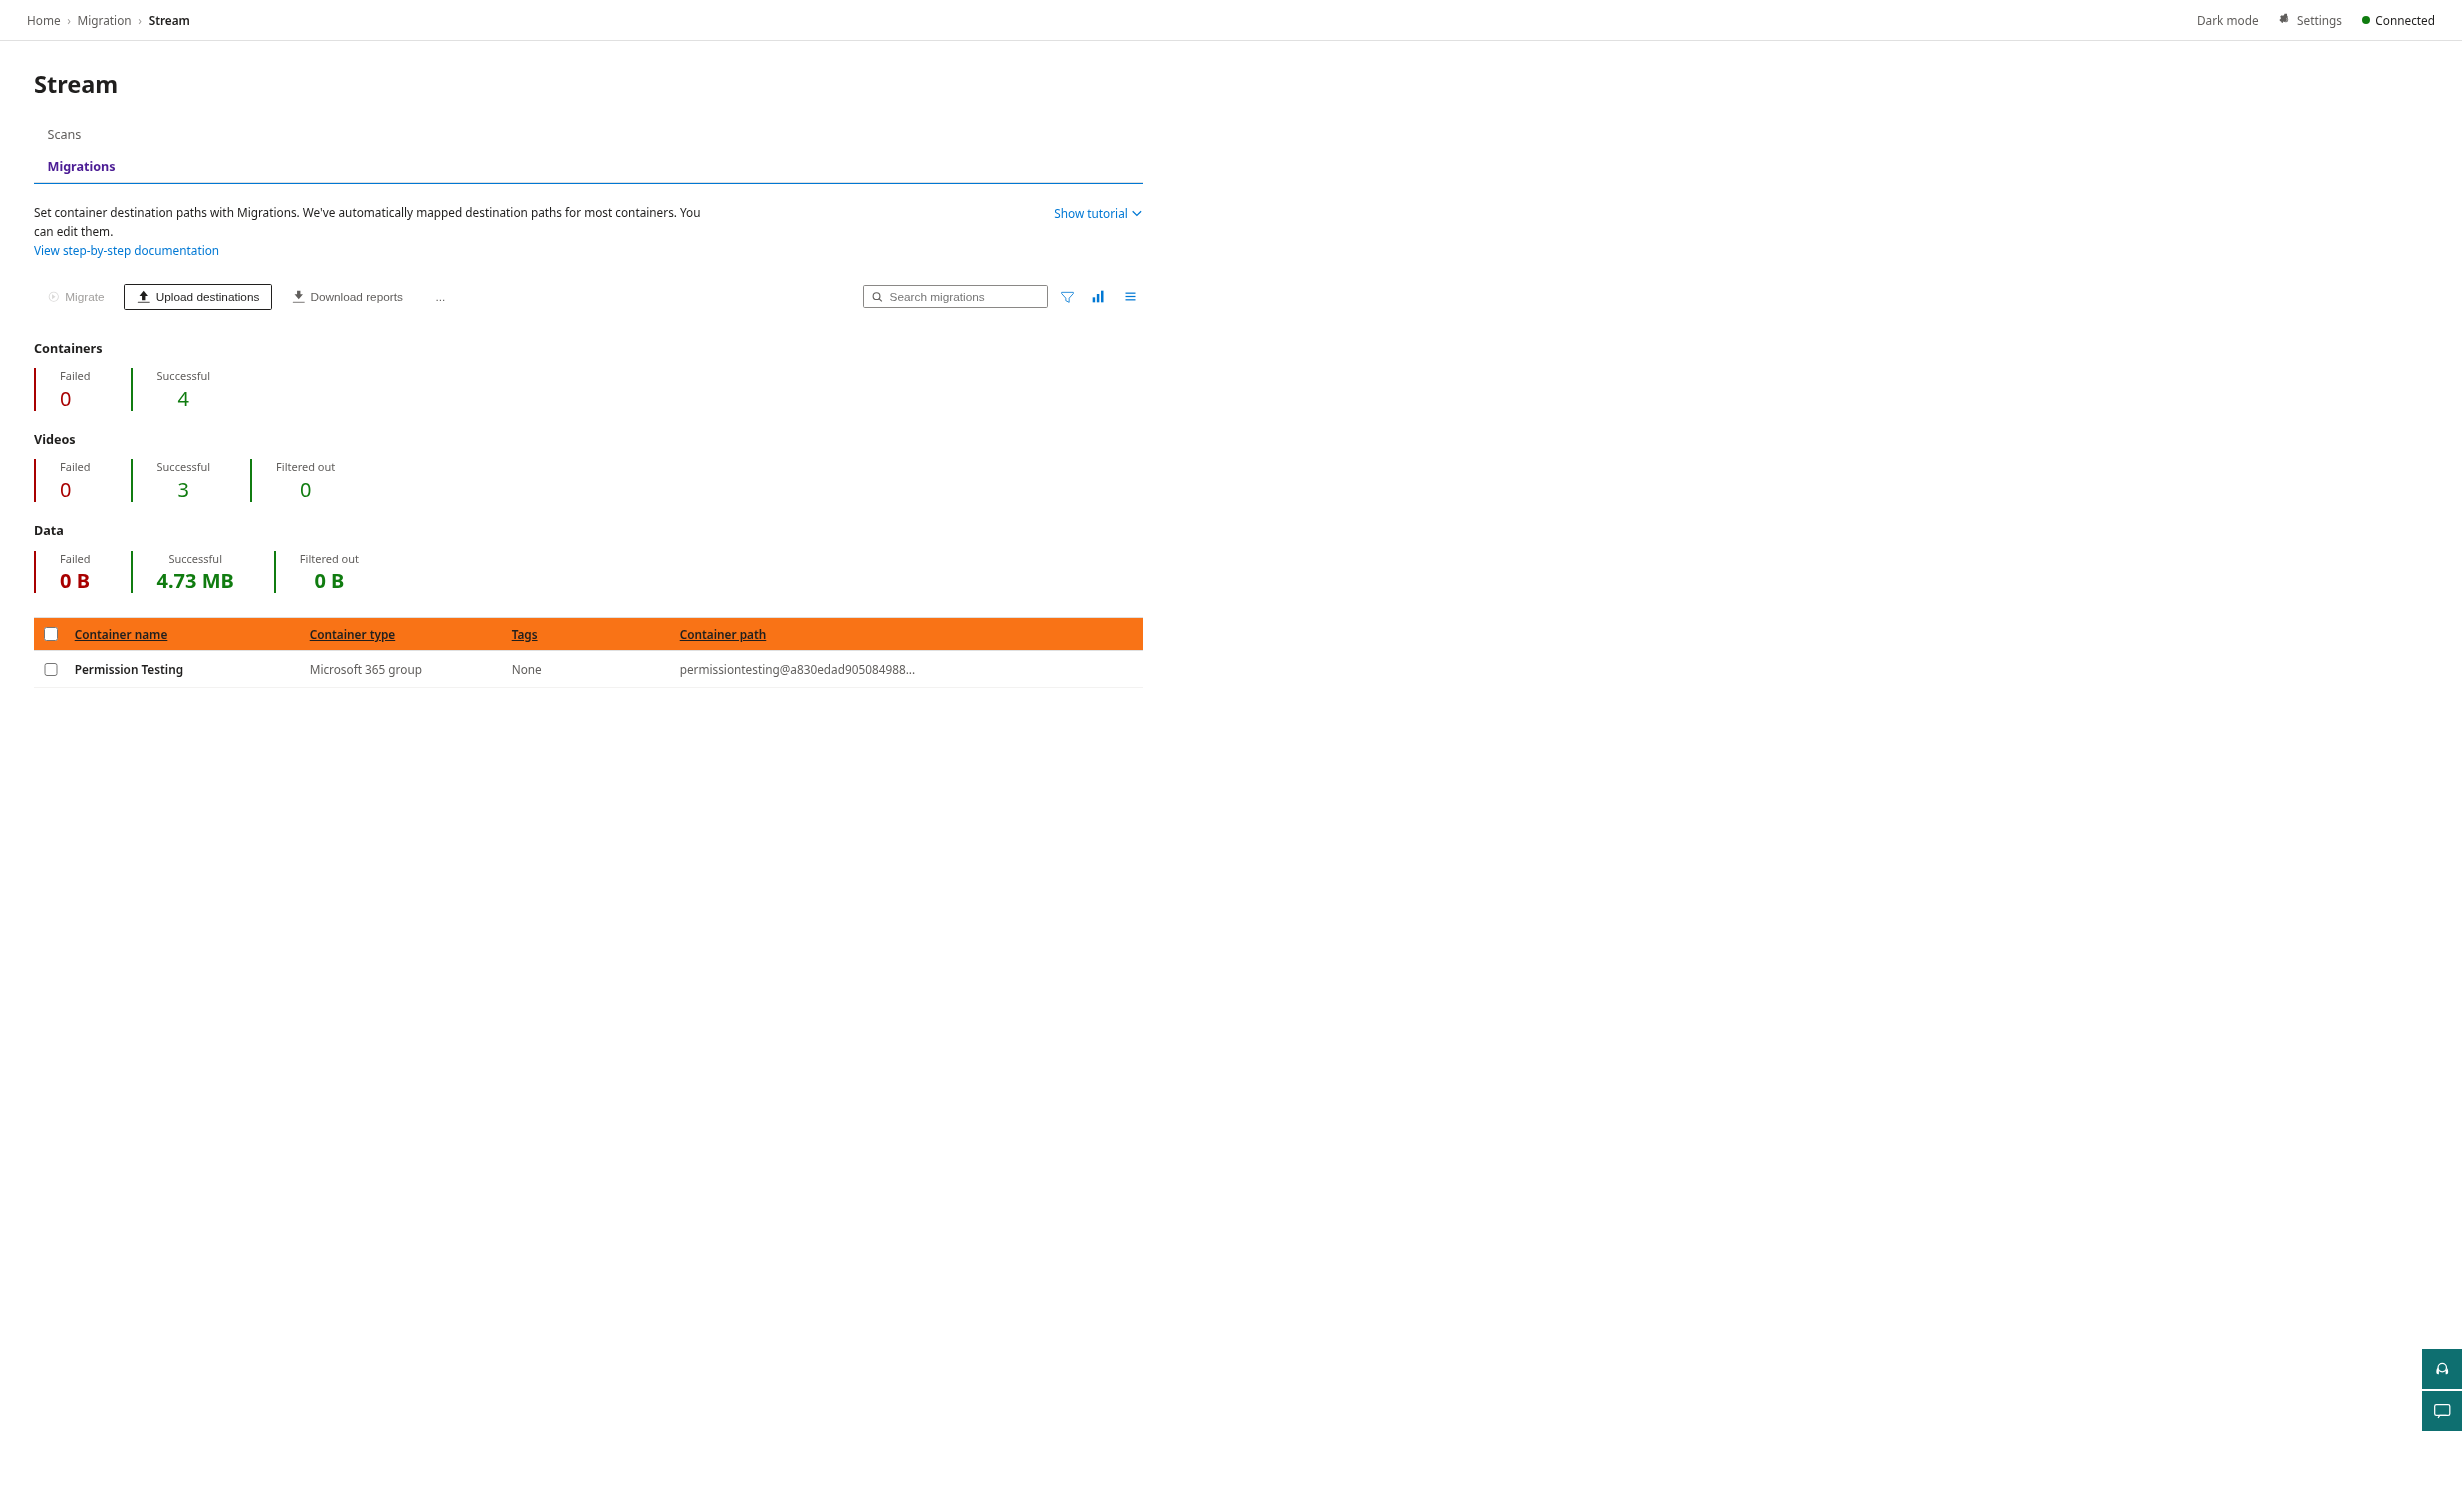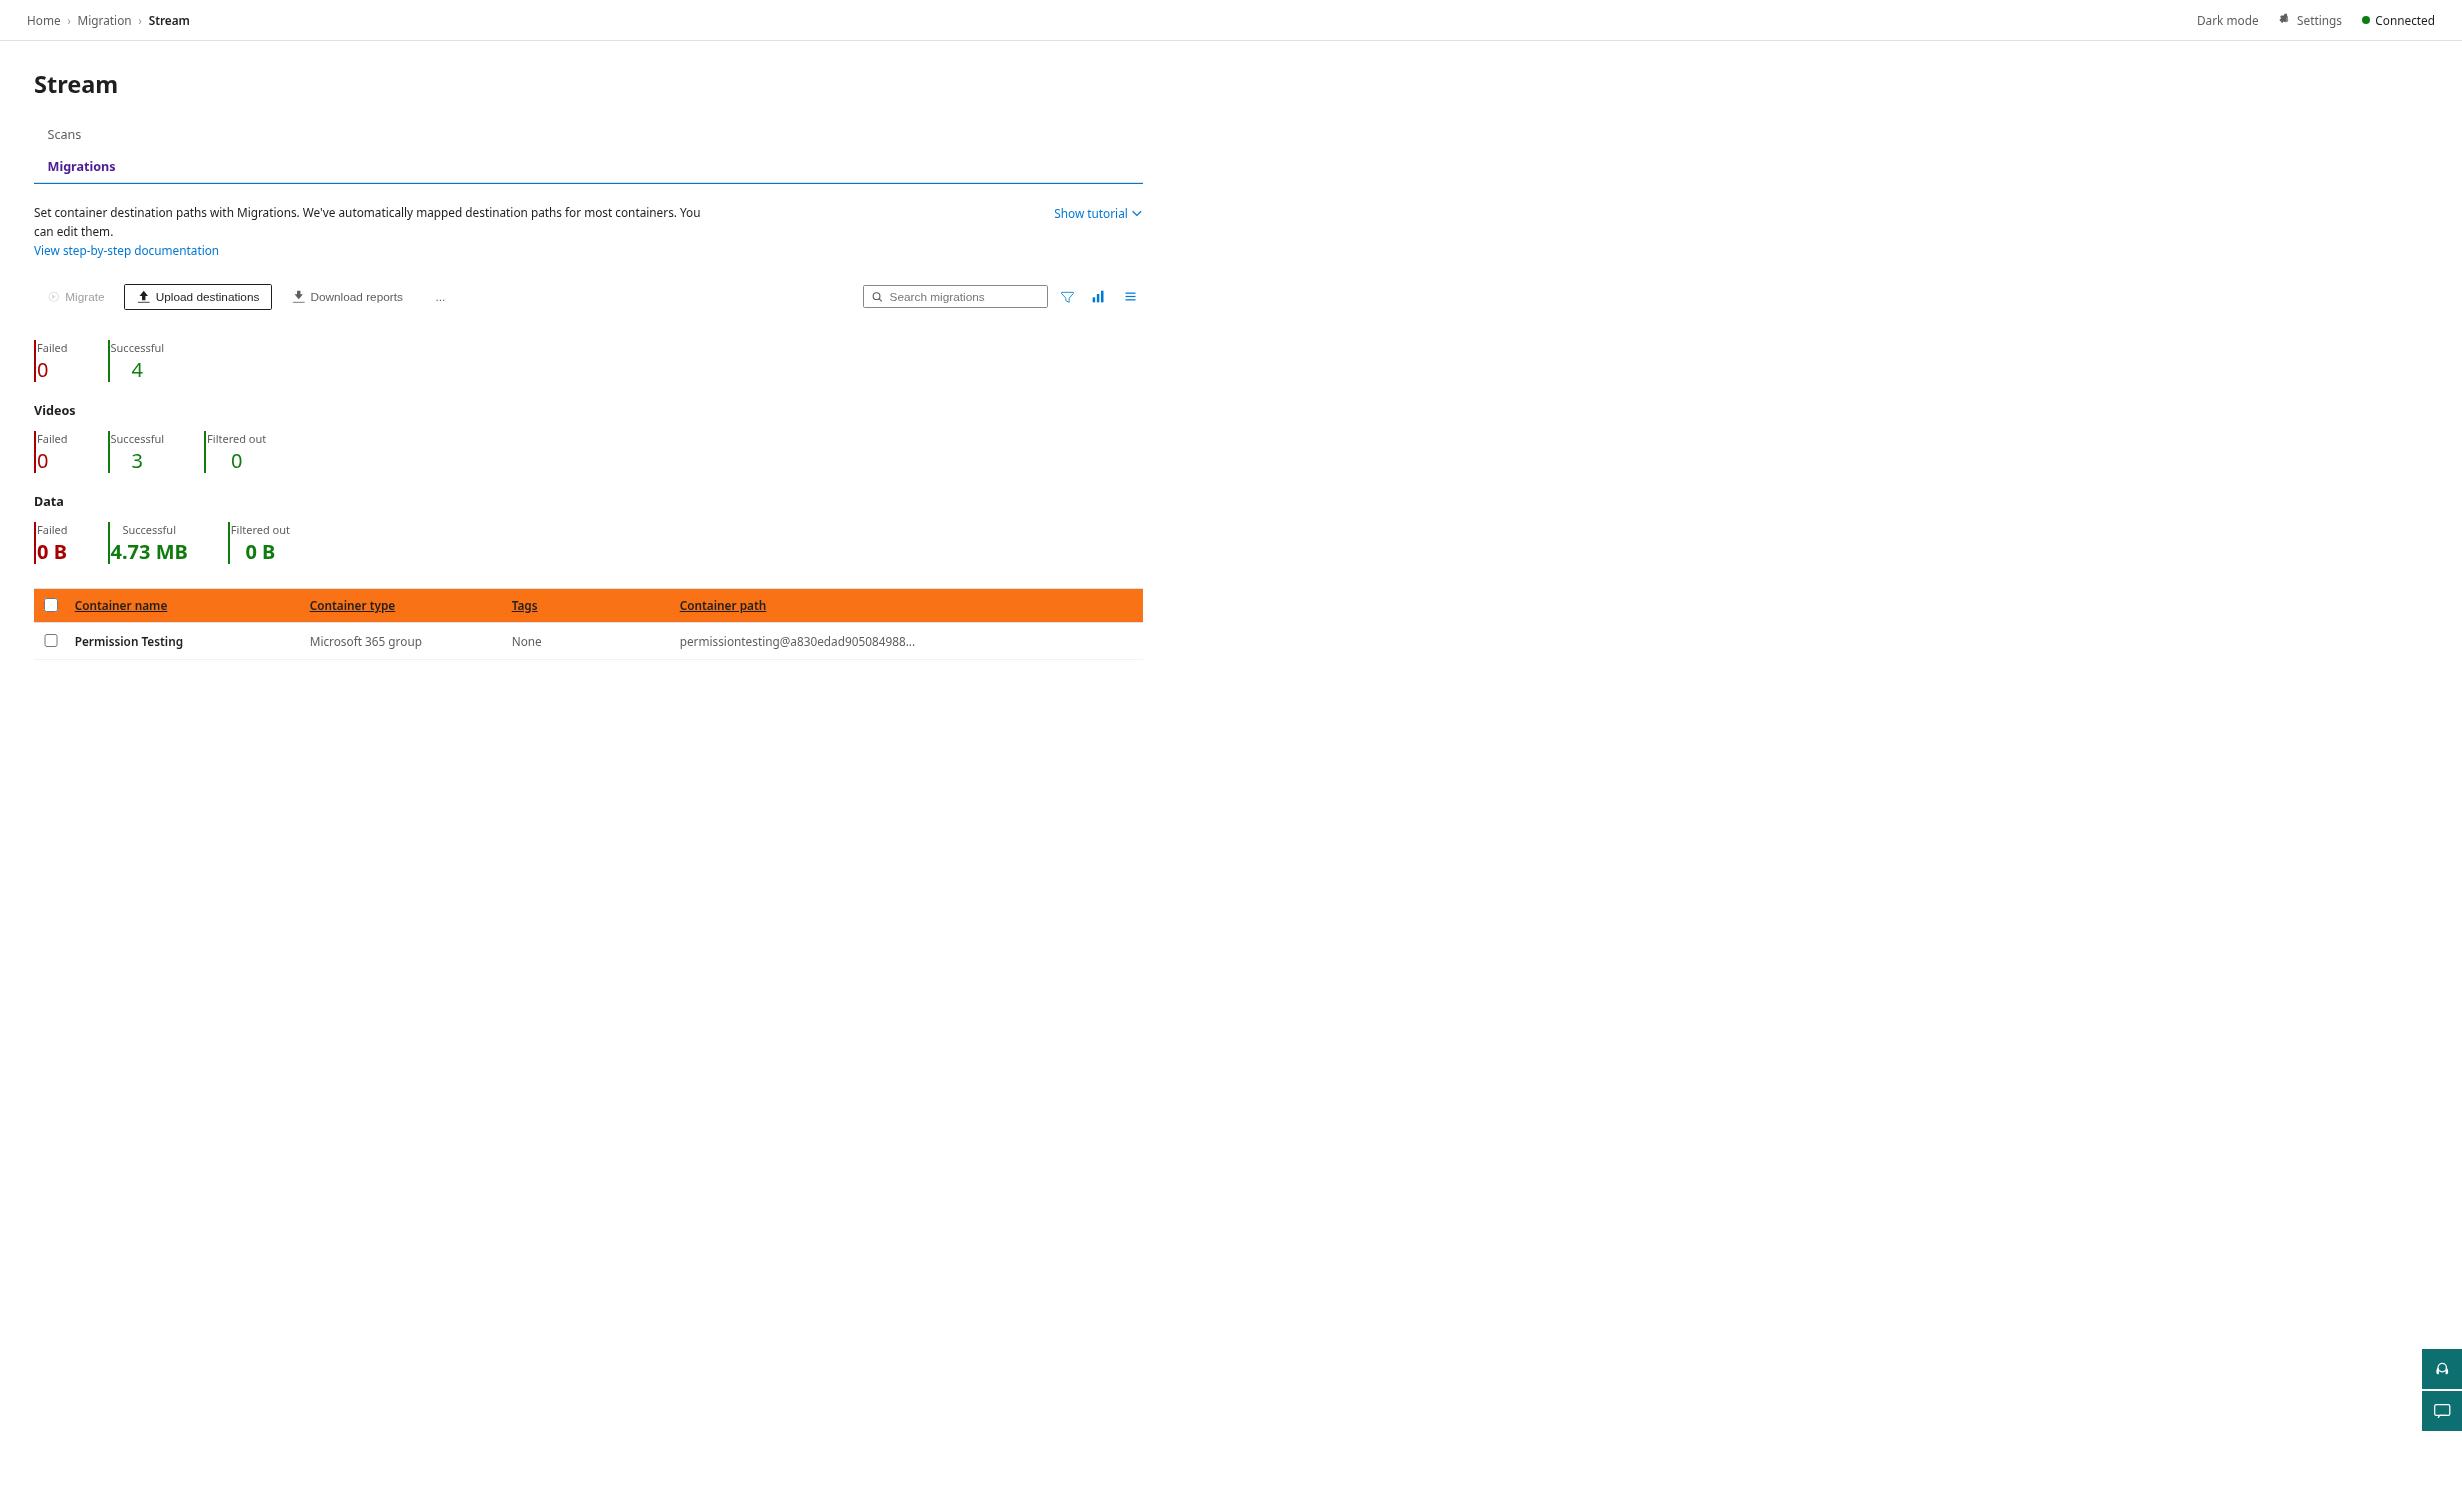--- a/index.html
+++ b/index.html
@@ -213,21 +213,21 @@
     }
     .stat-value {
       font-size: 20px;
       font-weight: 400;
       line-height: 1.2;
     }
     .stat-value.red { color: #a80000; }
     .stat-value.green { color: #107c10; }
     .stat-bar-left {
       border-left: 2.5px solid #a80000;
-      padding-left: 1px;
+      padding-left: 24px;
     }
     .stat-bar-left.green-bar {
       border-left-color: #107c10;
       align-items: center;
     }
 
     
     .table-container {
       border-top: 0.8px solid #e0e0e0;
     }
@@ -395,20 +395,21 @@
           <line x1="3" y1="5" x2="15" y2="5" stroke="#0078d4" stroke-width="1.5"></line>
           <line x1="3" y1="9" x2="15" y2="9" stroke="#0078d4" stroke-width="1.5"></line>
           <line x1="3" y1="13" x2="15" y2="13" stroke="#0078d4" stroke-width="1.5"></line>
         </svg>
       </button>
     </div>
   </div>
 
   <div class="stats-section">
 
+    <div class="stats-group-title">Containers</div>
     <div class="stats-row">
       <div class="stat-item stat-bar-left">
         <span class="stat-label">Failed</span>
         <span class="stat-value red">0</span>
       </div>
       <div class="stat-item stat-bar-left green-bar">
         <span class="stat-label">Successful</span>
         <span class="stat-value green">4</span>
       </div>
     </div>

